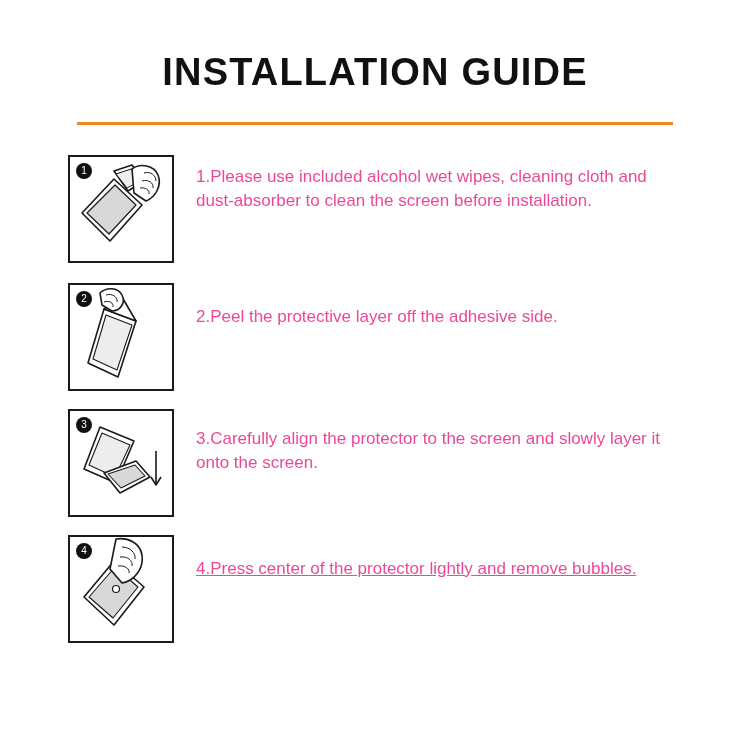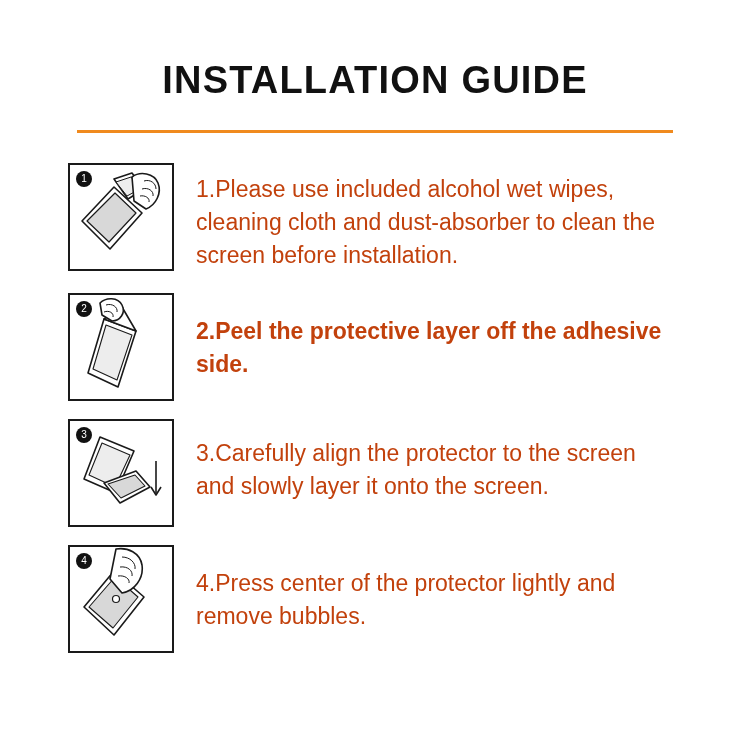--- a/index.html
+++ b/index.html
@@ -12,21 +12,20 @@
     height: 750px;
     font-family: "Liberation Sans", sans-serif;
     color: #1a1a1a;
     overflow: hidden;
   }
   .page {
     position: relative;
     width: 750px;
     height: 594px;
     box-sizing: border-box;
-    margin-top: 8px;
   }
 
   
   .title-block {
     padding-top: 52px;
     text-align: center;
   }
   .title {
     font-size: 38px;
     font-weight: bold;
@@ -77,37 +76,37 @@
     font-family: "Liberation Sans", sans-serif;
     z-index: 5;
   }
   .fig-svg {
     position: absolute;
     top: 0;
     left: 0;
   }
   .step-text {
     margin-left: 22px;
-    font-size: 23px;
+    font-size: 17px;
     line-height: 1.45;
-    color: #c2410c;
+    color: #ec4899;
     padding-top: 10px;
     max-width: 470px;
   }
   .step-text .num {
     white-space: nowrap;
   }
 
   
   .step-1 .step-text { padding-top: 10px; }
   .step-2 { margin-bottom: 18px; }
-  .step-2 .step-text { padding-top: 22px; font-weight: bold; }
+  .step-2 .step-text { padding-top: 22px; }
   .step-3 { margin-bottom: 18px; }
   .step-3 .step-text { padding-top: 18px; }
-  .step-4 .step-text { padding-top: 22px; }
+  .step-4 .step-text { padding-top: 22px; text-decoration: underline; }
 </style>
 </head>
 <body>
 
 <div class="page">
 
   <div class="title-block">
     <div class="title">INSTALLATION GUIDE</div>
     <div class="title-rule"></div>
   </div>

